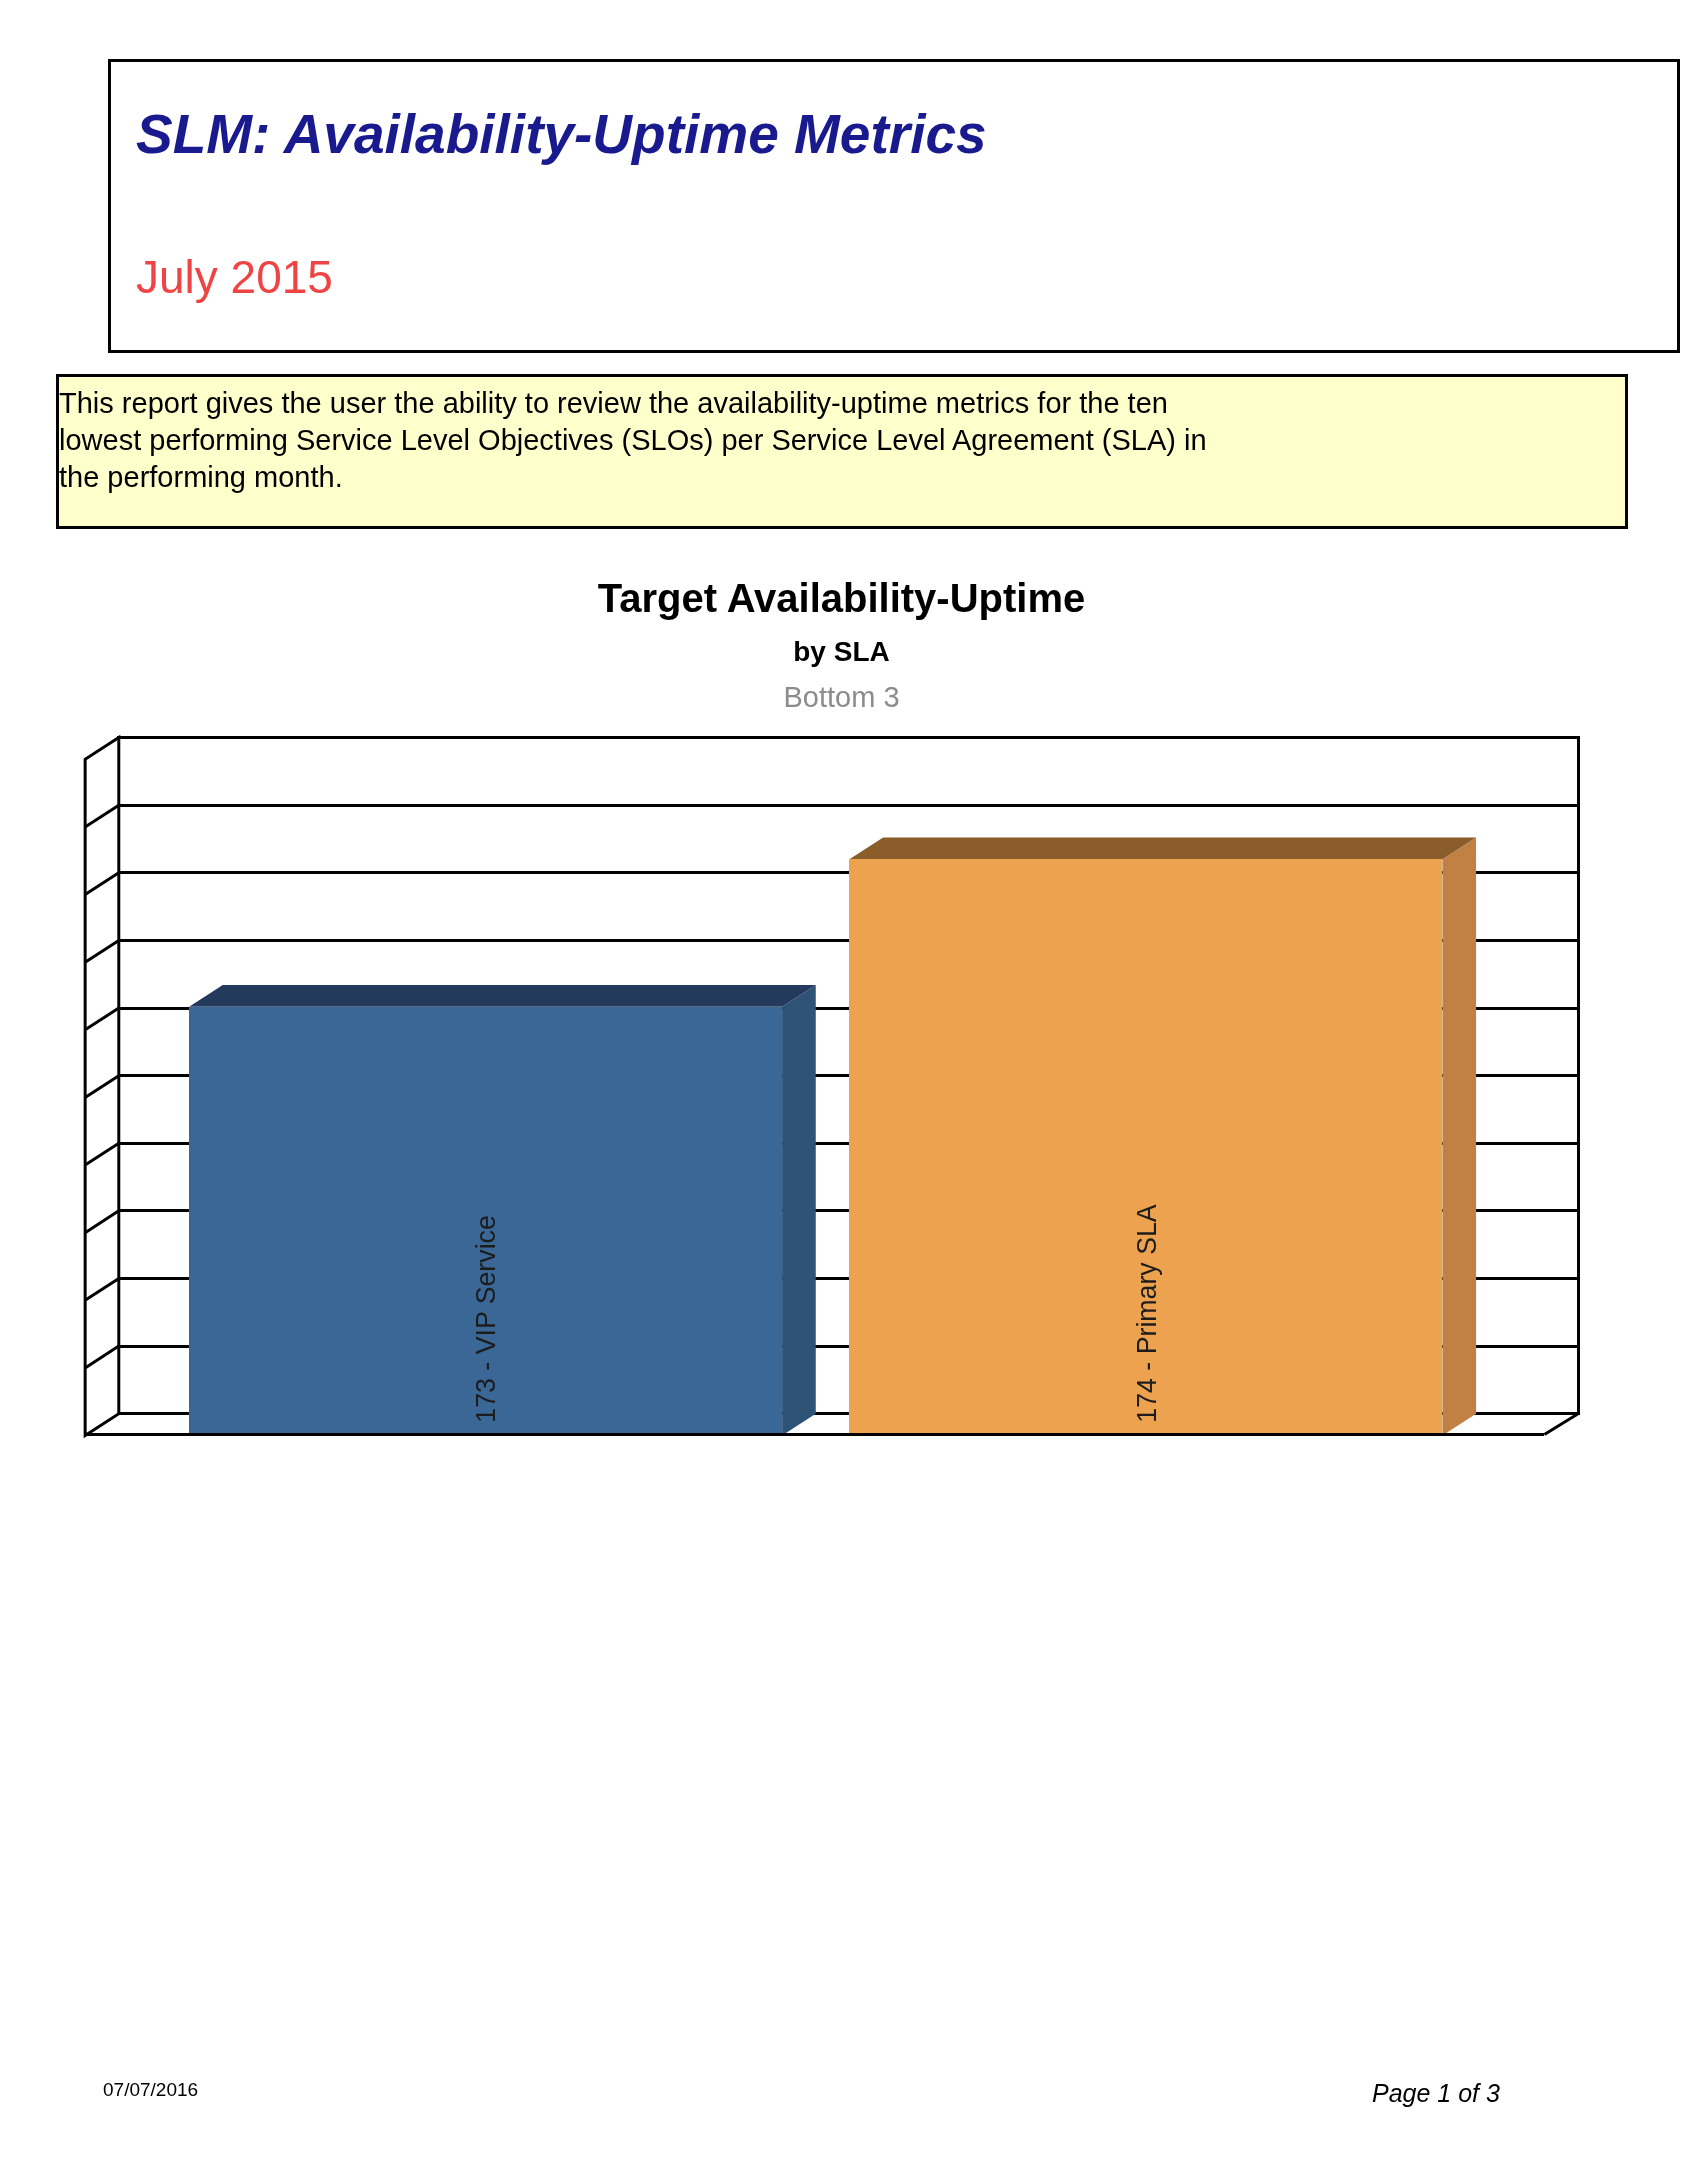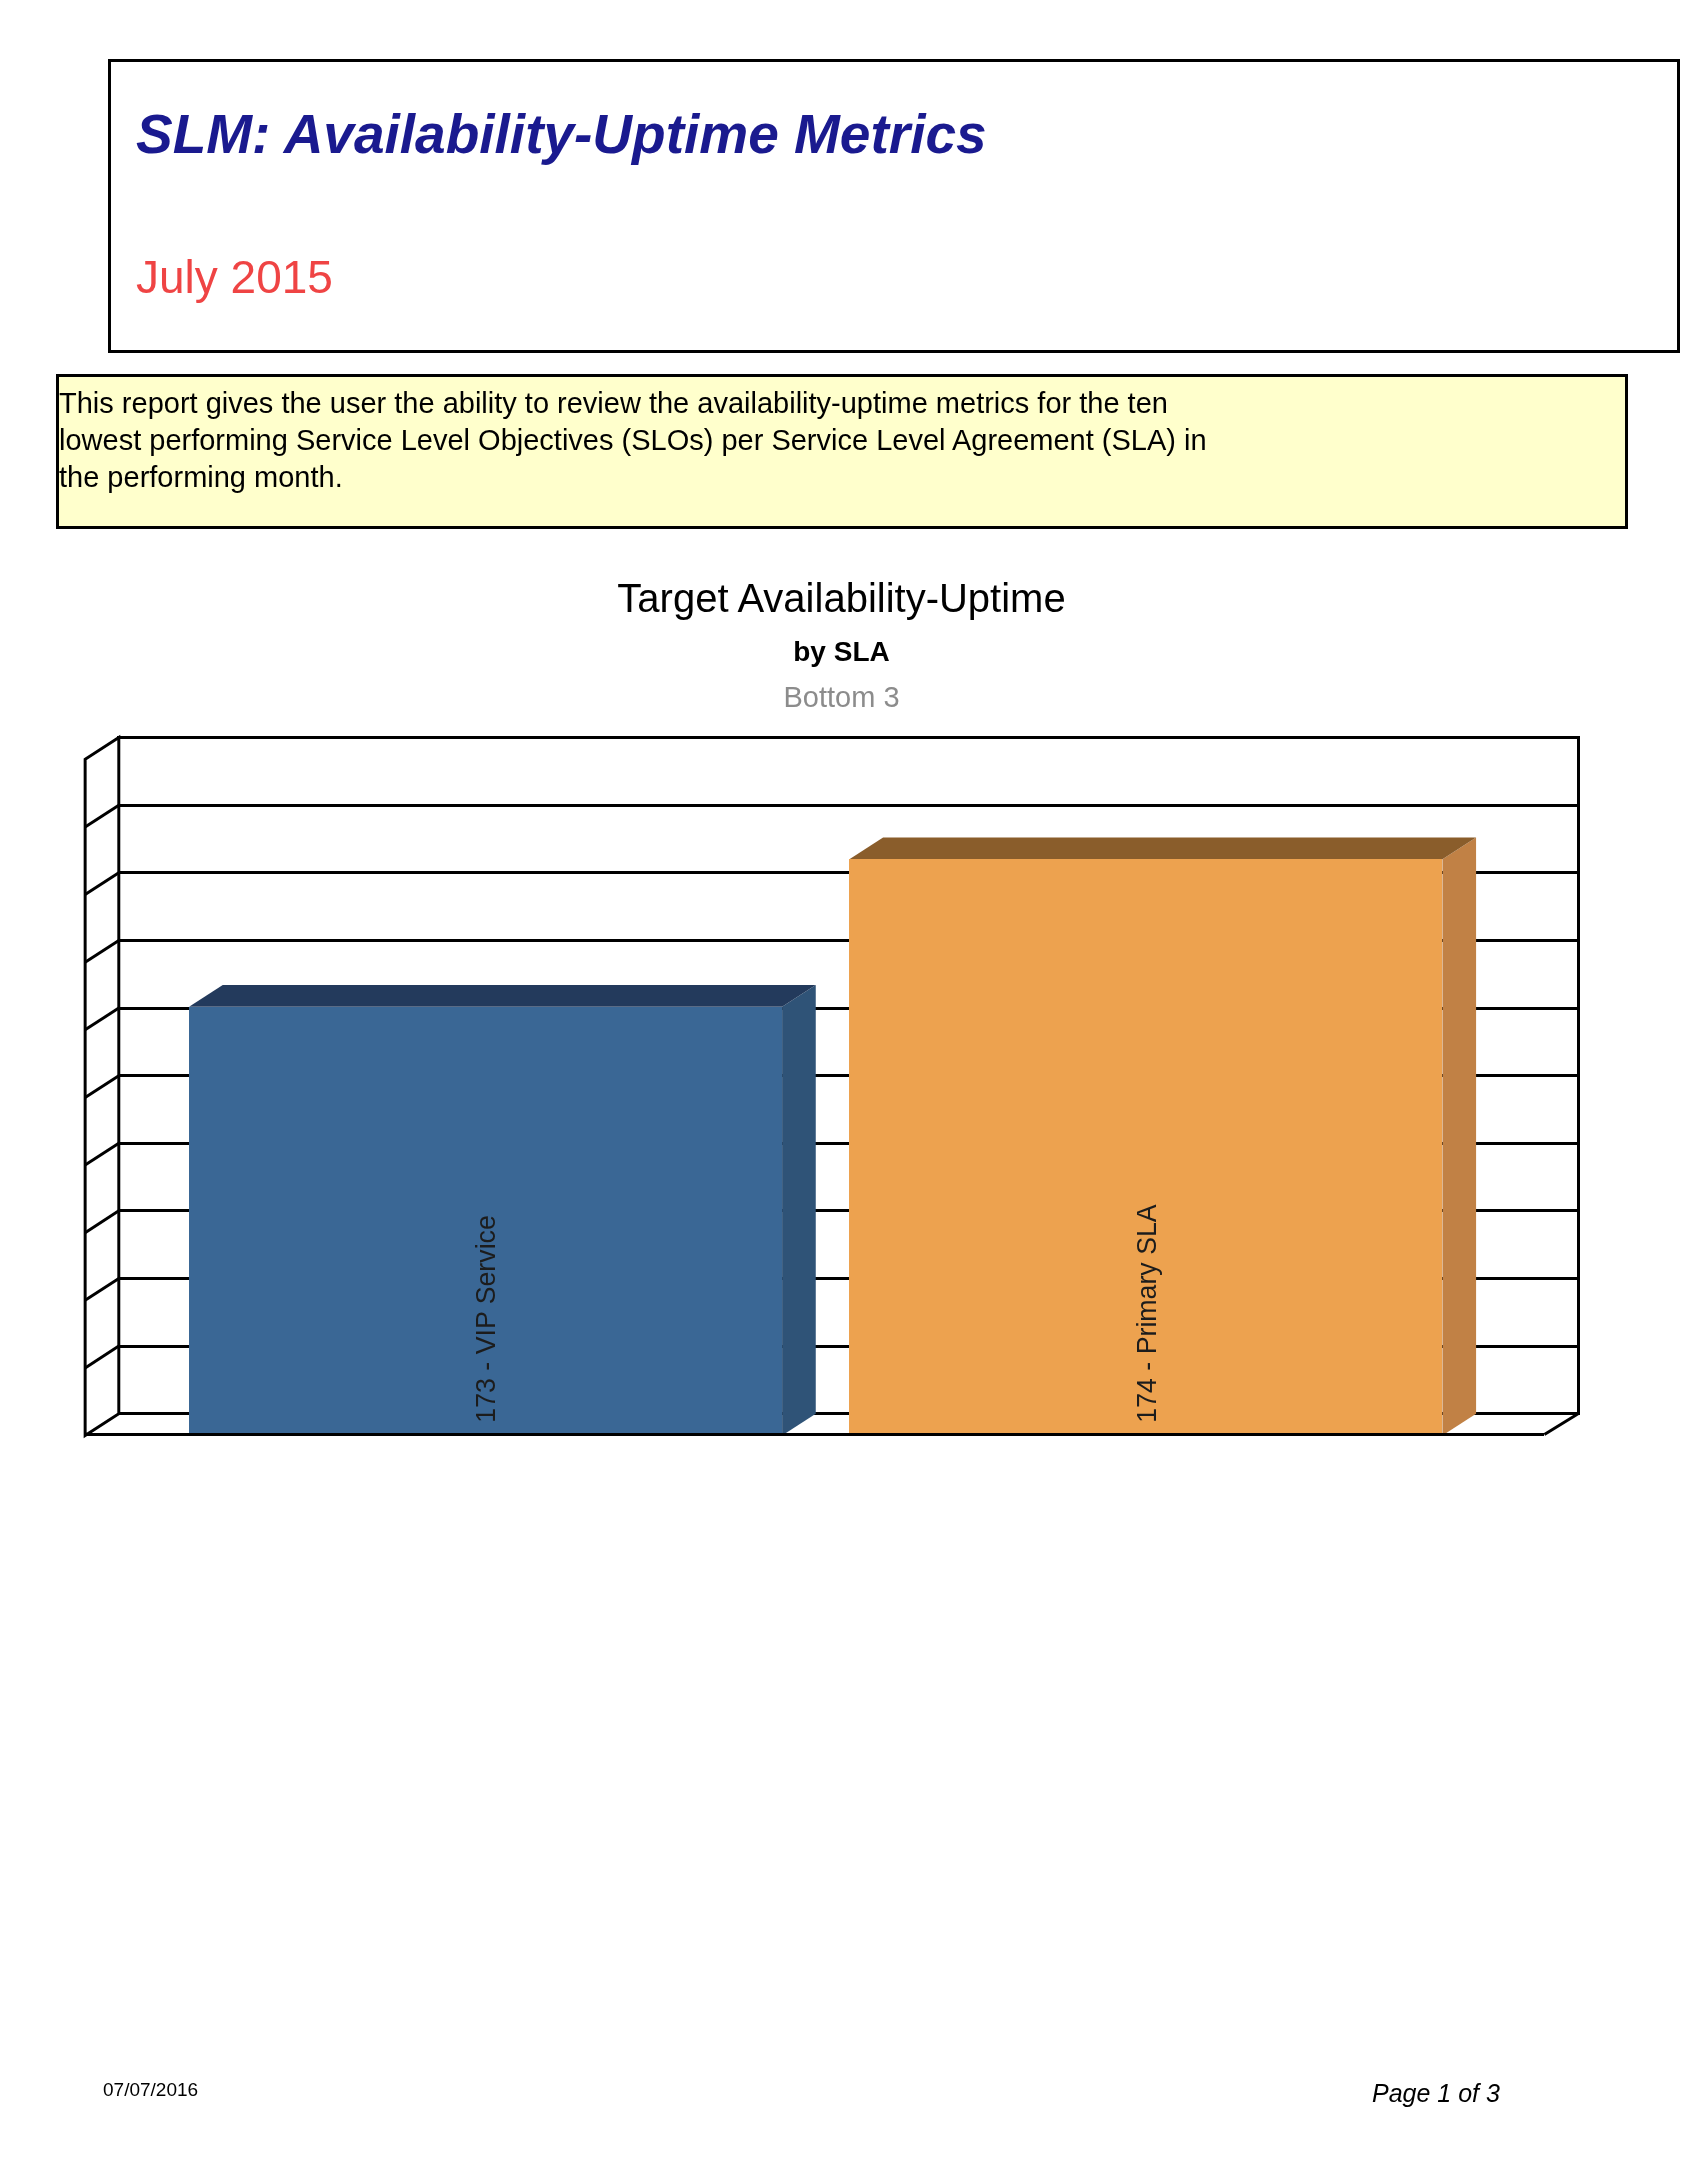--- a/index.html
+++ b/index.html
@@ -12,21 +12,21 @@
   .report-title {
     position:absolute; left:25px; top:42px; font-size:55px; line-height:1.1;
     font-weight:bold; font-style:italic; color:#1A1A8F; white-space:nowrap;
   }
   .report-period {
     position:absolute; left:25px; top:190px; font-size:46px; line-height:1.1; color:#ef4444;
   }
   .desc-box { left:56px; top:374px; width:1572px; height:155px; background:#FFFFCC; padding:8px 0; }
   .desc-line { font-size:29px; line-height:37px; white-space:nowrap; }
   .chart-heading { position:absolute; left:0; width:1683px; text-align:center; white-space:nowrap; }
-  .chart-title-main { top:576px; font-size:40px; font-weight:normal; }
+  .chart-title-main { top:576px; font-size:40px; font-weight:bold; }
   .chart-title-sub  { top:636px; font-size:28px; font-weight:bold; }
   .chart-title-note { top:681px; font-size:29px; color:#8C8C8C; }
   .chart-svg { position:absolute; left:0; top:0; width:1683px; height:2178px; }
   .footer-date { position:absolute; left:83px;  top:2079px; font-size:19px;margin-left:20px; }
   .footer-page { position:absolute; left:1372px; top:2079px; font-size:25px;font-style:italic; }
 </style>
 </head>
 <body>
 
 <div class="page">

